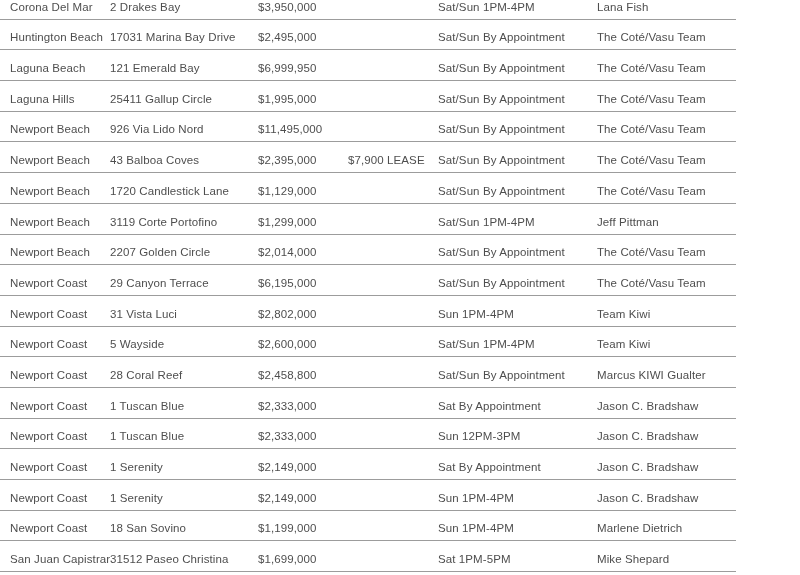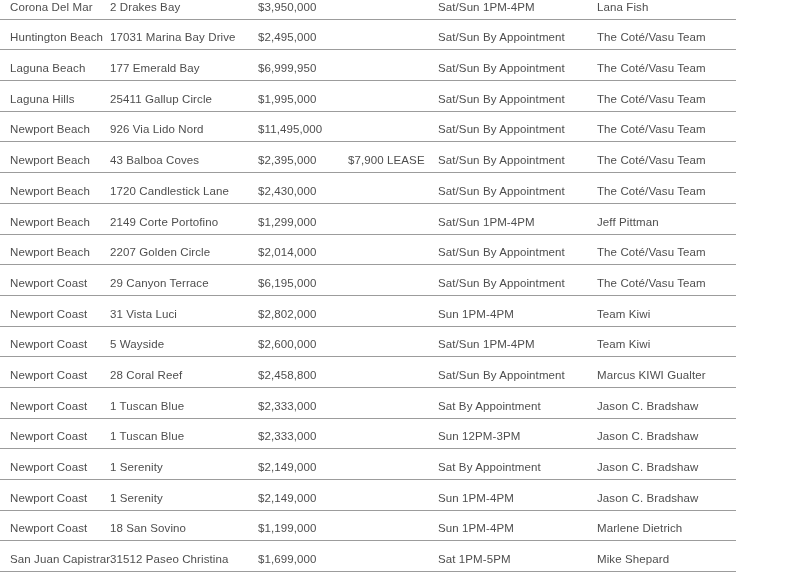--- a/index.html
+++ b/index.html
@@ -58,21 +58,21 @@
     <div class="cell city">Huntington Beach</div>
     <div class="cell address">17031 Marina Bay Drive</div>
     <div class="cell price">$2,495,000</div>
     <div class="cell lease"></div>
     <div class="cell time">Sat/Sun By Appointment</div>
     <div class="cell agent">The Coté/Vasu Team</div>
     <div class="cell phone">949.677.5268</div>
   </div>
       <div class="row">
     <div class="cell city">Laguna Beach</div>
-    <div class="cell address">177 Emerald Bay</div>
+    <div class="cell address">121 Emerald Bay</div>
     <div class="cell price">$6,999,950</div>
     <div class="cell lease"></div>
     <div class="cell time">Sat/Sun By Appointment</div>
     <div class="cell agent">The Coté/Vasu Team</div>
     <div class="cell phone">949.677.5268</div>
   </div>
       <div class="row">
     <div class="cell city">Laguna Hills</div>
     <div class="cell address">25411 Gallup Circle</div>
     <div class="cell price">$1,995,000</div>
@@ -95,29 +95,29 @@
     <div class="cell address">43 Balboa Coves</div>
     <div class="cell price">$2,395,000</div>
     <div class="cell lease">$7,900 LEASE</div>
     <div class="cell time">Sat/Sun By Appointment</div>
     <div class="cell agent">The Coté/Vasu Team</div>
     <div class="cell phone">949.677.5268</div>
   </div>
       <div class="row">
     <div class="cell city">Newport Beach</div>
     <div class="cell address">1720 Candlestick Lane</div>
-    <div class="cell price">$2,430,000</div>
-    <div class="cell lease"></div>
-    <div class="cell time">Sat/Sun By Appointment</div>
-    <div class="cell agent">The Coté/Vasu Team</div>
-    <div class="cell phone">949.677.5268</div>
-  </div>
-      <div class="row">
-    <div class="cell city">Newport Beach</div>
-    <div class="cell address">2149 Corte Portofino</div>
+    <div class="cell price">$1,129,000</div>
+    <div class="cell lease"></div>
+    <div class="cell time">Sat/Sun By Appointment</div>
+    <div class="cell agent">The Coté/Vasu Team</div>
+    <div class="cell phone">949.677.5268</div>
+  </div>
+      <div class="row">
+    <div class="cell city">Newport Beach</div>
+    <div class="cell address">3119 Corte Portofino</div>
     <div class="cell price">$1,299,000</div>
     <div class="cell lease"></div>
     <div class="cell time">Sat/Sun 1PM-4PM</div>
     <div class="cell agent">Jeff Pittman</div>
     <div class="cell phone">714.785.4434</div>
   </div>
       <div class="row">
     <div class="cell city">Newport Beach</div>
     <div class="cell address">2207 Golden Circle</div>
     <div class="cell price">$2,014,000</div>

